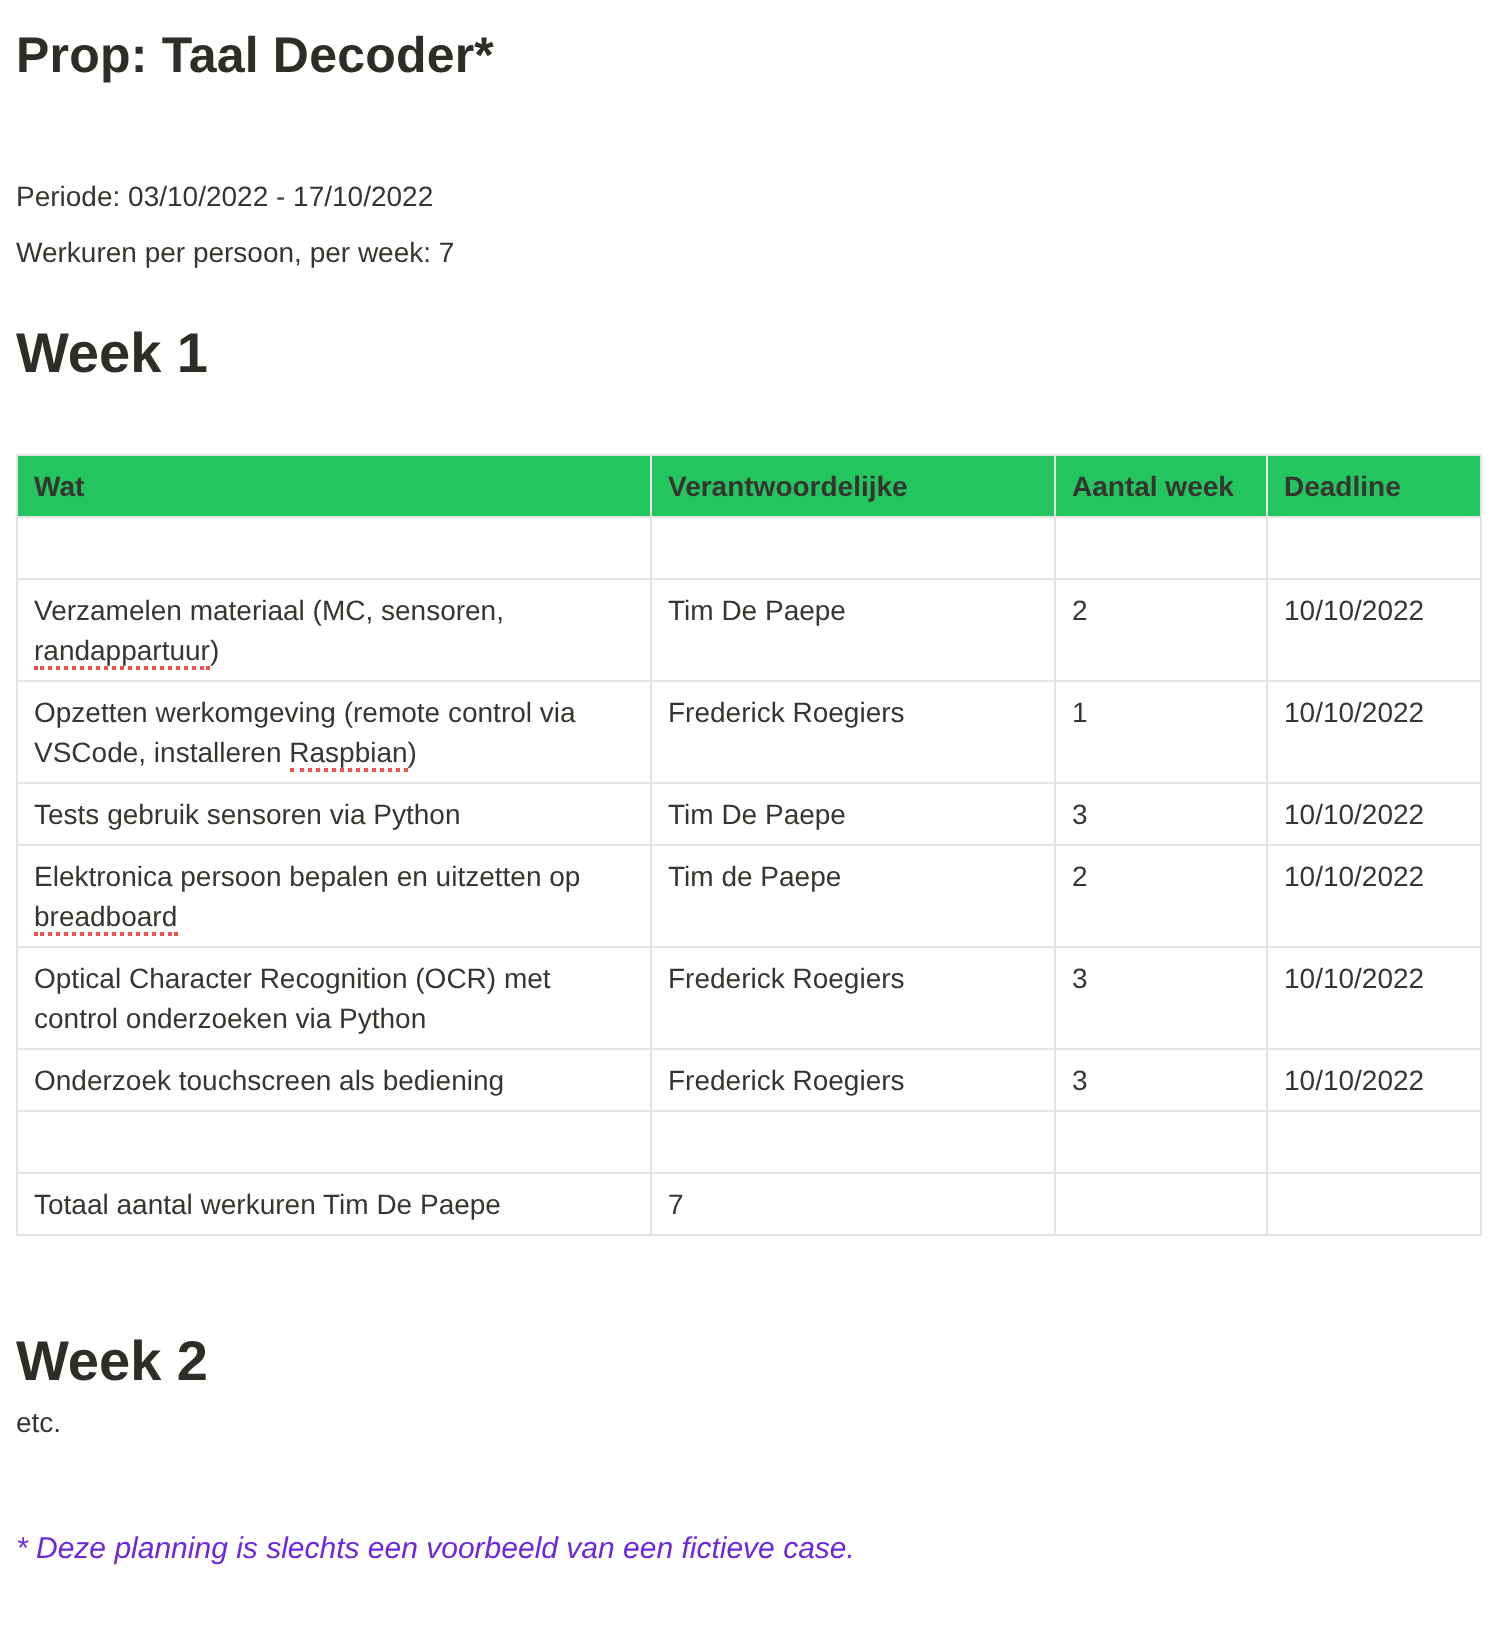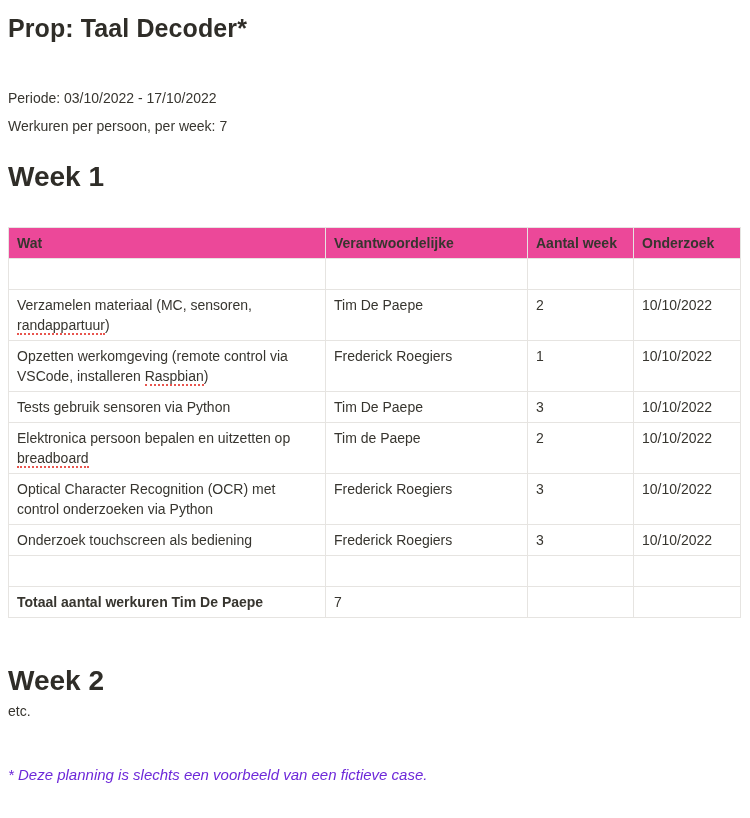--- a/index.html
+++ b/index.html
@@ -43,26 +43,26 @@
   table.plan-table th, table.plan-table td {
     border: 1px solid #e6e4e1;
     padding: 5px 8px;
     vertical-align: top;
     text-align: left;
     font-size: 14px;
     line-height: 20px;
     word-wrap: break-word;
   }
   table.plan-table th {
-    background: #ec4899;
+    background: #22c55e;
     font-weight: 700;
     color: #37352f;
   }
   table.plan-table td:empty::after { content: "\00a0"; }
-  td .bold { font-weight: 700; }
+  td .bold { font-weight: 400; }
   .misspelled {
     border-bottom: 2px dotted #e8554e;
     padding-bottom: 0px;
   }
   h2.week2-heading { margin-top: 48px; }
   p.etc-line { margin-top: 6px; }
   p.footnote {
     margin-top: 44px;
     color: #6d28d9;
     font-style: italic;
@@ -85,21 +85,21 @@
     <col class="c0">
       <col class="c1">
       <col class="c2">
       <col class="c3">
   </colgroup>
   <thead>
       <tr>
         <th>Wat</th>
         <th>Verantwoordelijke</th>
         <th>Aantal week</th>
-        <th>Onderzoek</th>
+        <th>Deadline</th>
       </tr>
     </thead>
   <tbody>
       <tr>
         <td></td>
         <td></td>
         <td></td>
         <td></td>
       </tr>
       <tr>

